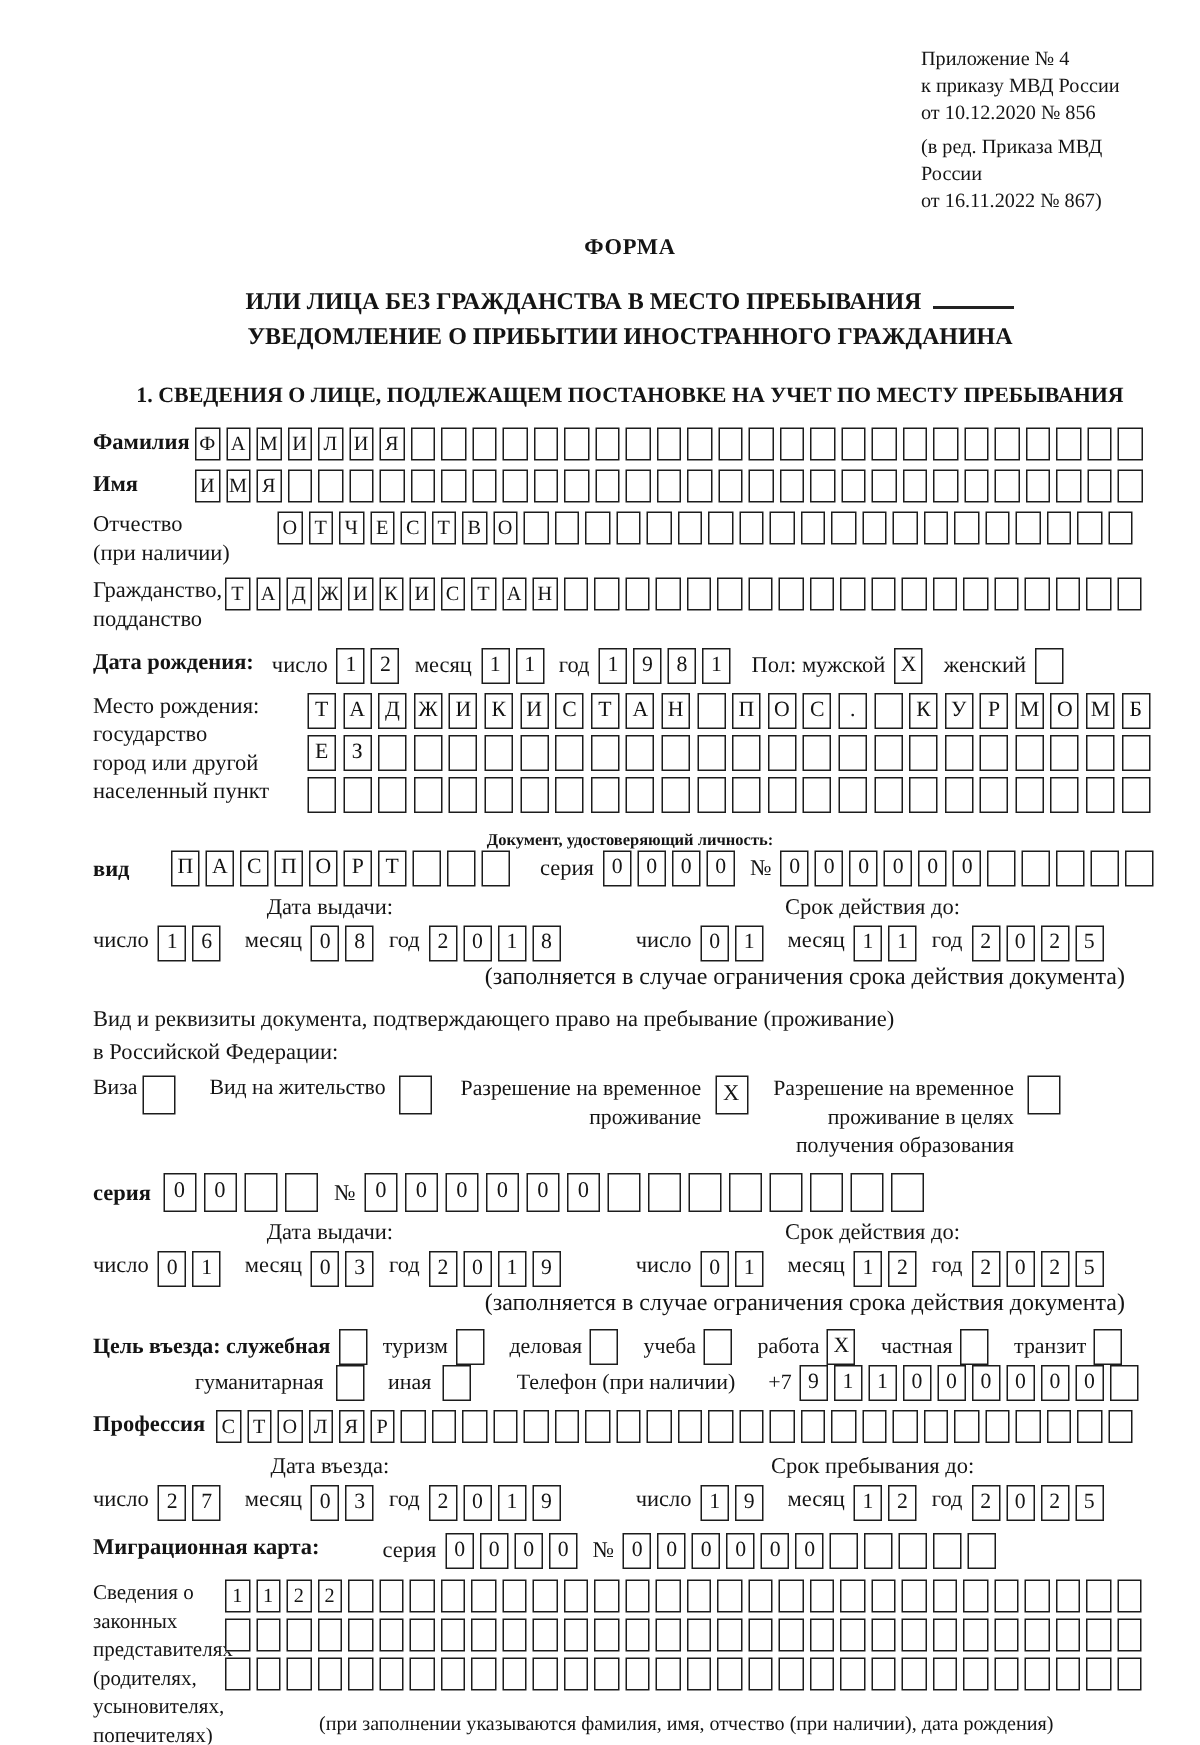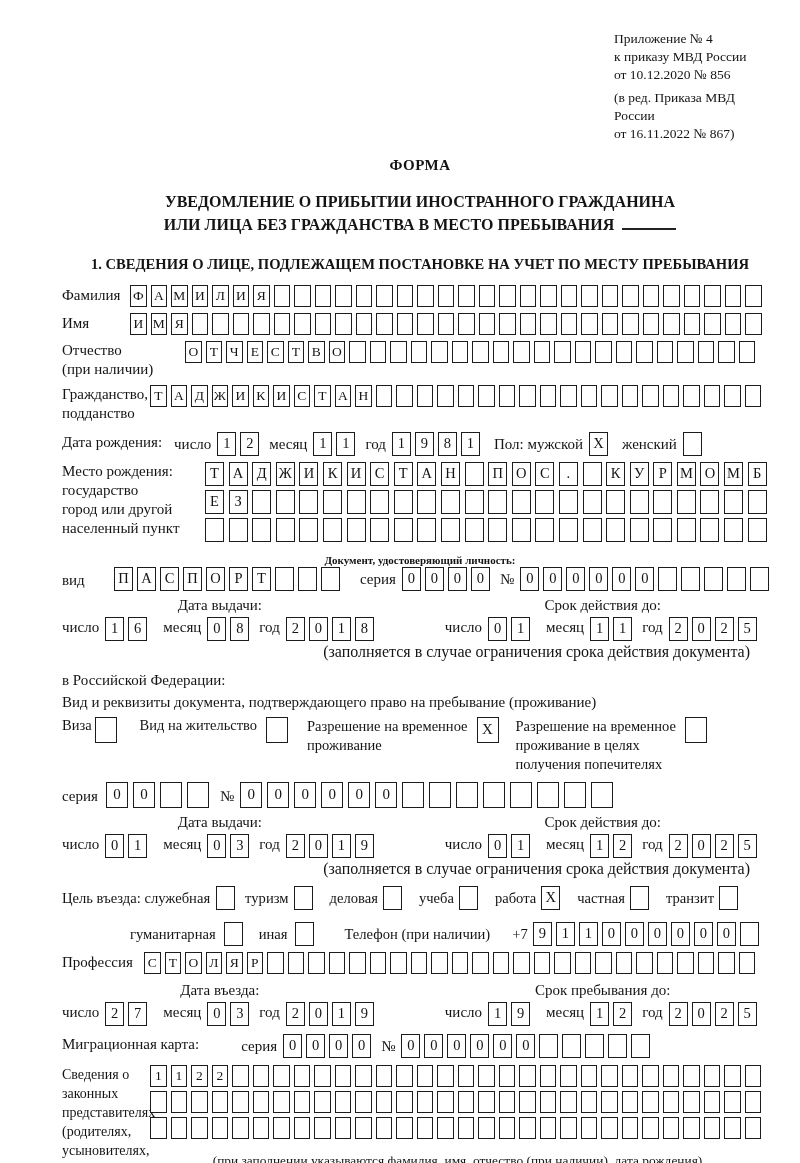--- a/index.html
+++ b/index.html
@@ -13,50 +13,50 @@
   .forma{margin-top:14px;text-align:center;font-weight:bold;font-size:15px;letter-spacing:.5px;}
 
   
   .title{margin-top:16px;text-align:center;font-weight:bold;font-size:16px;line-height:23px;}
   .title .uline{display:inline-block;width:54px;height:13px;border-bottom:2px solid #222;margin-left:8px;}
 
   .sec-head{margin-top:20px;font-weight:bold;font-size:14.6px;text-align:center;}
 
   
   .row{display:flex;align-items:flex-start;margin-top:6px;font-size:15px;line-height:20px;}
-  .lbl{flex:0 0 auto;}
+  .lbl{flex:0 0 auto;font-weight:bold;}
   .lblstack{flex:0 0 auto;line-height:19px;}
   .lblstack div{white-space:nowrap;}
 
   .boxes{display:flex;flex:0 0 auto;}
   .boxcol .boxes{margin-bottom:4px;}
   .cell{box-sizing:border-box;flex:0 0 auto;width:16.5px;height:22px;margin-right:4px;
         border:1.6px solid #1c1c1c;text-align:center;font-size:13.5px;line-height:19px;background:#fff;}
   .lg .cell{width:19px;height:24px;margin-right:4px;font-size:14.5px;line-height:21px;}
   .xl .cell{width:22px;height:26px;margin-right:5px;font-size:15px;line-height:23px;}
   .wide .cell{width:19px;height:24px;margin-right:4.6px;font-size:14.5px;line-height:21px;}
 
   .sub{margin:2px 6px 0 6px;flex:0 0 auto;}
   .sub.first{margin-left:0;}
 
   .doc-head{margin-top:8px;text-align:center;font-weight:bold;font-size:11px;}
 
   
-  .dates{display:flex;margin-top:6px;font-size:15px;gap:21px;}
+  .dates{display:flex;margin-top:6px;font-size:15px;}
   .datecol .dhead{text-align:center;margin-bottom:3px;}
   .dline{display:flex;align-items:flex-start;}
   .datecol.rightcol{margin-left:46px;}
   .fillnote{margin-top:2px;text-align:right;padding-right:28px;font-size:16px;}
 
   .para{margin-top:8px;font-size:15px;line-height:22px;}
 
   
   .resopts{display:flex;margin-top:4px;font-size:14.5px;align-items:flex-start;}
   .ropt{display:flex;align-items:flex-start;}
-  .ropt .stack{text-align:left;line-height:19px;}
+  .ropt .stack{text-align:right;line-height:19px;}
   .ropt .boxes{margin-left:9px;margin-top:0;}
 
   
   .purline{display:flex;align-items:flex-start;margin-top:6px;font-size:14.6px;line-height:24px;}
   .purline .boxes{margin:0 0 0 5px;}
   .opt{display:flex;align-items:flex-start;margin-left:13px;}
   .opt:first-of-type{margin-left:6px;}
 
   .repnote{margin-top:12px;font-size:13.4px;text-align:center;}
 </style>
@@ -71,24 +71,24 @@
     <div>от 10.12.2020 № 856</div>
     <div class="grp2">
       <div>(в ред. Приказа МВД России</div>
       <div>от 16.11.2022 № 867)</div>
     </div>
   </div>
 
   <div class="forma">ФОРМА</div>
 
   <div class="title">
-    <div>УВЕДОМЛЕНИЕ О ПРИБЫТИИ ИНОСТРАННОГО ГРАЖДАНИНА</div>
     <div>
       <span>ИЛИ ЛИЦА БЕЗ ГРАЖДАНСТВА В МЕСТО ПРЕБЫВАНИЯ</span><span class="uline"></span>
     </div>
+    <div>УВЕДОМЛЕНИЕ О ПРИБЫТИИ ИНОСТРАННОГО ГРАЖДАНИНА</div>
   </div>
 
   <div class="sec-head">1. СВЕДЕНИЯ О ЛИЦЕ, ПОДЛЕЖАЩЕМ ПОСТАНОВКЕ НА УЧЕТ ПО МЕСТУ ПРЕБЫВАНИЯ</div>
 
   <div class="row" style="margin-top:12px">
     <span class="lbl" style="width:68px">Фамилия</span>
     <span class="boxes">
         <span class="cell">Ф</span>
         <span class="cell">А</span>
         <span class="cell">М</span>
@@ -435,22 +435,22 @@
             <span class="cell">0</span>
             <span class="cell">2</span>
             <span class="cell">5</span>
           </span>
       </div>
     </div>
   </div>
   <div class="fillnote">(заполняется в случае ограничения срока действия документа)</div>
 
   <div class="para">
+    <div>Вид и реквизиты документа, подтверждающего право на пребывание (проживание)</div>
     <div>в Российской Федерации:</div>
-    <div>Вид и реквизиты документа, подтверждающего право на пребывание (проживание)</div>
   </div>
 
   <div class="resopts">
     <div class="ropt">
       <span>Виза</span>
       <span class="boxes xl" style="margin-left:3px">
           <span class="cell"></span>
         </span>
     </div>
     <div class="ropt" style="margin-left:18px">
@@ -465,21 +465,21 @@
         <div>проживание</div>
       </div>
       <span class="boxes xl">
           <span class="cell">X</span>
         </span>
     </div>
     <div class="ropt" style="margin-left:12px">
       <div class="stack">
         <div>Разрешение на временное</div>
         <div>проживание в целях</div>
-        <div>получения попечителях</div>
+        <div>получения образования</div>
       </div>
       <span class="boxes xl">
           <span class="cell"></span>
         </span>
     </div>
   </div>
 
   <div class="row" style="margin-top:8px">
     <span class="lbl" style="margin-top:4px">серия</span>
     <span class="boxes xl" style="margin-left:8px">
@@ -591,21 +591,21 @@
         </span>
     </div>
     <div class="opt">
       <span>транзит</span>
       <span class="boxes lg">
           <span class="cell"></span>
         </span>
     </div>
   </div>
 
-  <div class="purline" style="margin-top:12px">
+  <div class="purline" style="margin-top:0">
     <span style="margin-left:68px">гуманитарная</span>
     <span class="boxes lg" style="margin-left:8px">
         <span class="cell"></span>
       </span>
     <span style="margin-left:12px">иная</span>
     <span class="boxes lg" style="margin-left:8px">
         <span class="cell"></span>
       </span>
     <span style="margin-left:26px">Телефон (при наличии)</span>
     <span style="margin-left:22px">+7</span>

